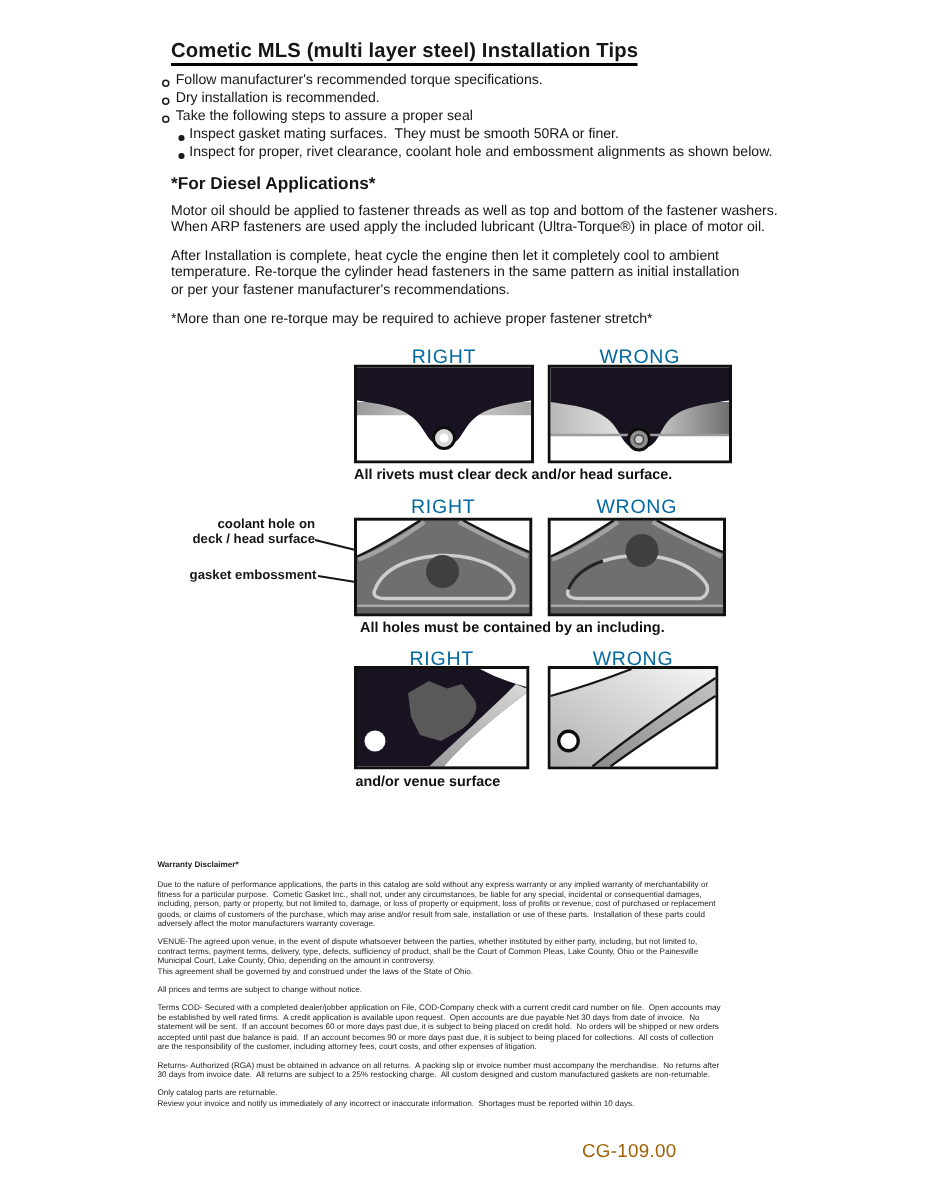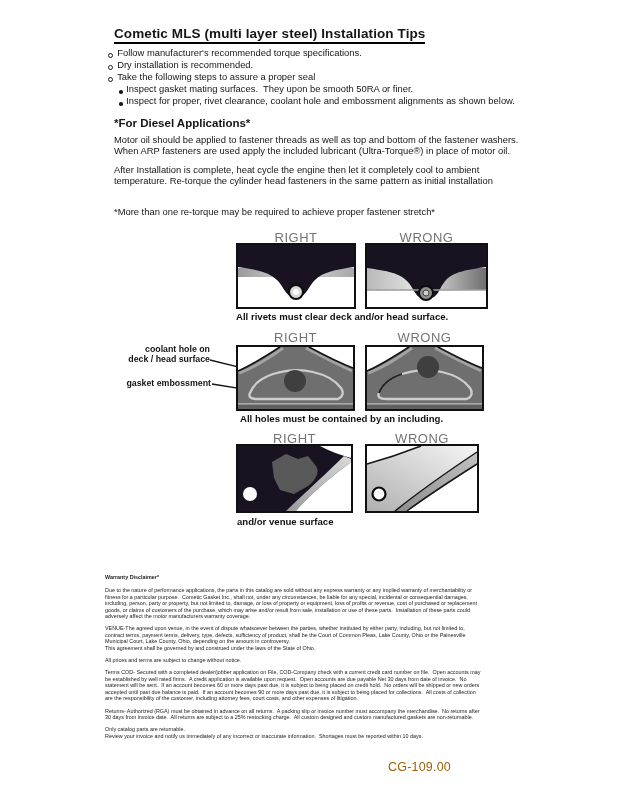--- a/index.html
+++ b/index.html
@@ -26,21 +26,21 @@
     flex:0 0 auto; width:3.6px; height:3.6px; background:#1a1a1a;
     border-radius:50%; margin:3.2px 3.6px 0 0;
   }
 
   .diesel-heading { left:114px; top:117px; font-size:11.5px; font-weight:bold; }
   .bodytext { font-size:9.4px; line-height:11.4px; }
   .para1 { left:114px; top:134px; }
   .para2 { left:114px; top:164px; }
   .note  { left:114px; top:206px; font-size:9.4px; }
 
-  .fig-label { font-size:13px; letter-spacing:.5px; color:#737373; text-align:center; }
+  .fig-label { font-size:13px; letter-spacing:.5px; color:#0369a1; text-align:center; }
   .caption { font-size:9.6px; font-weight:bold; color:#111; line-height:10.5px; }
 
   .ann-label { font-size:8.8px; font-weight:bold; text-align:right; line-height:9.6px; }
 
   .legal { left:105px; top:574px; width:430px; font-size:5.4px; line-height:6.4px; color:#222; }
   .legal .h { font-weight:bold; margin-bottom:7px; }
   .legal .block { margin-bottom:6px; }
 
   .doc-number { left:388px; top:760px; font-size:12.5px; letter-spacing:.2px; color:#a16207; }
 
@@ -61,36 +61,37 @@
     <div class="bullet-row">
       <span class="marker-open"></span>
       <span class="pre">Dry installation is recommended.</span>
     </div>
     <div class="bullet-row">
       <span class="marker-open"></span>
       <span class="pre">Take the following steps to assure a proper seal</span>
     </div>
     <div class="bullet-row sub">
       <span class="marker-filled"></span>
-      <span class="pre">Inspect gasket mating surfaces.  They upon be smooth 50RA or finer.</span>
+      <span class="pre">Inspect gasket mating surfaces.  They must be smooth 50RA or finer.</span>
     </div>
     <div class="bullet-row sub">
       <span class="marker-filled"></span>
       <span class="pre">Inspect for proper, rivet clearance, coolant hole and embossment alignments as shown below.</span>
     </div>
   </div>
 
   <div class="abs diesel-heading">*For Diesel Applications*</div>
   <div class="abs bodytext para1">
     <div class="pre">Motor oil should be applied to fastener threads as well as top and bottom of the fastener washers.</div>
     <div class="pre">When ARP fasteners are used apply the included lubricant (Ultra-Torque®) in place of motor oil.</div>
   </div>
   <div class="abs bodytext para2">
     <div class="pre">After Installation is complete, heat cycle the engine then let it completely cool to ambient</div>
     <div class="pre">temperature. Re-torque the cylinder head fasteners in the same pattern as initial installation</div>
+    <div class="pre">or per your fastener manufacturer's recommendations.</div>
   </div>
   <div class="abs note pre">*More than one re-torque may be required to achieve proper fastener stretch*</div>
 
   <div class="abs fig-label" style="left:236px; top:230px; width:120px;">RIGHT</div>
   <div class="abs fig-label" style="left:365px; top:230px; width:123px;">WRONG</div>
 
   <svg class="abs" style="left:236px; top:243px;" width="120" height="66" viewBox="0 0 120 66">
     <defs>
       <linearGradient id="g1a" x1="0" y1="0" x2="1" y2="0">
         <stop offset="0" stop-color="#9a9a9a"></stop>

